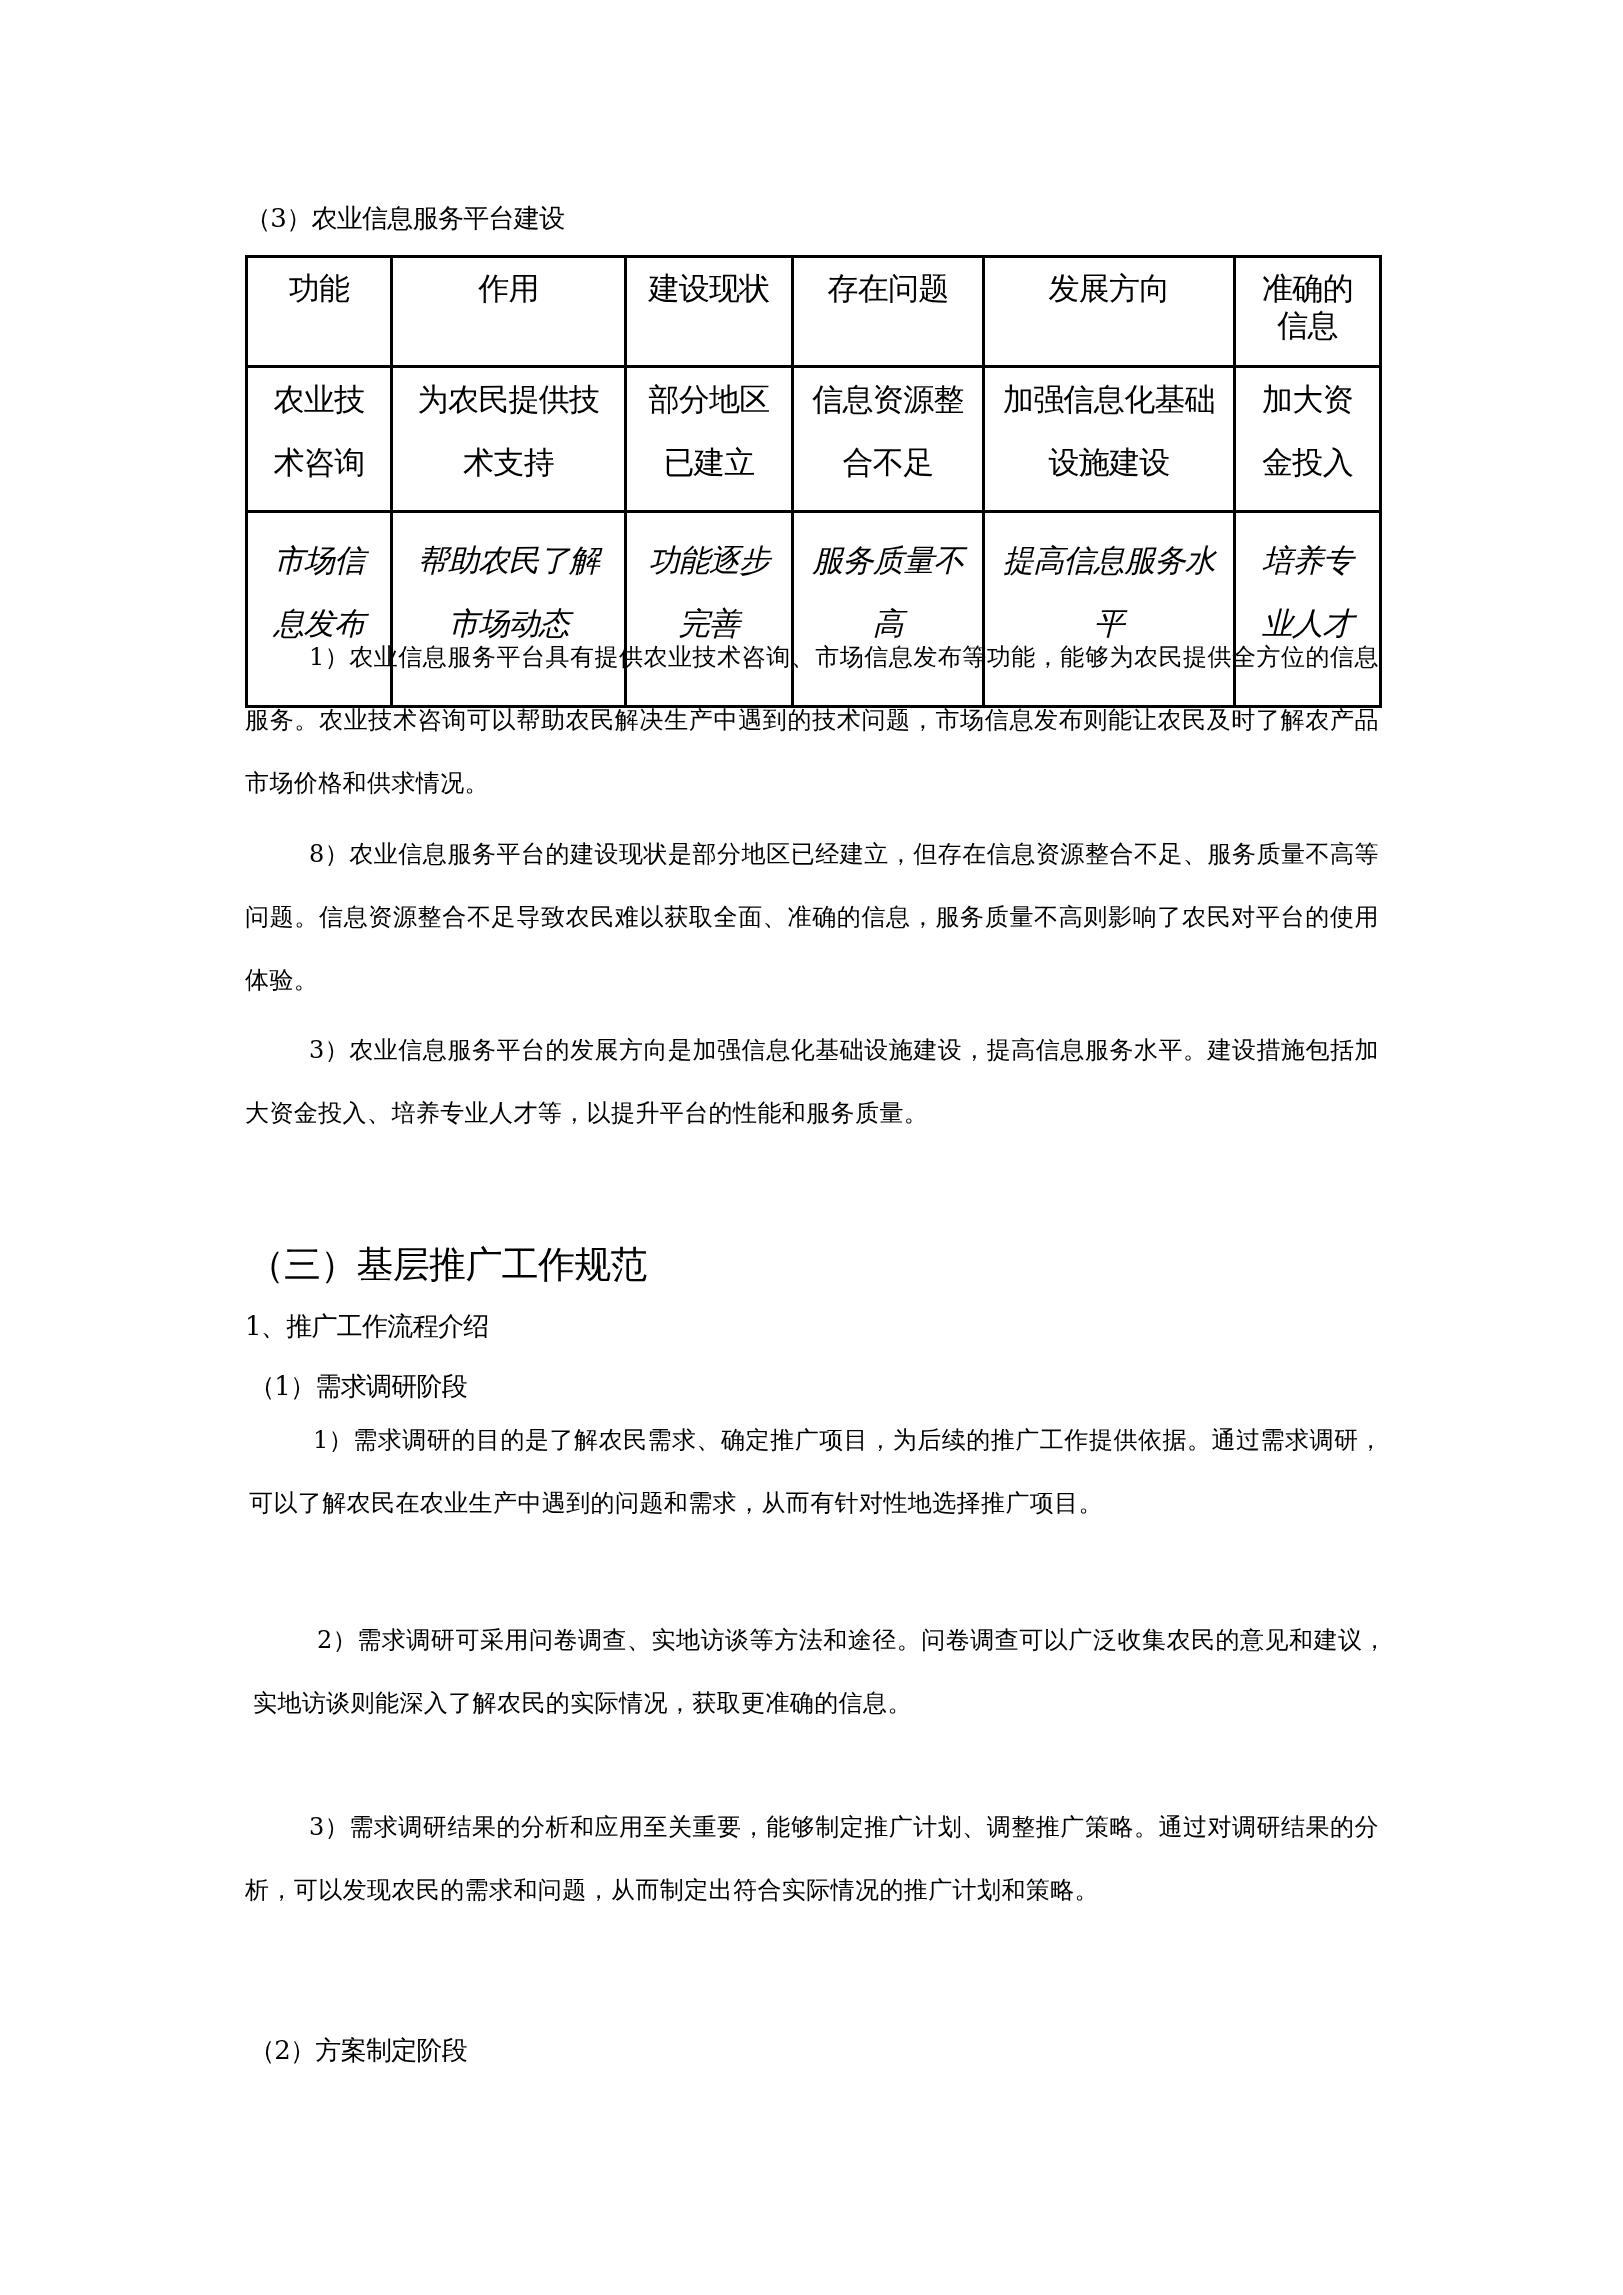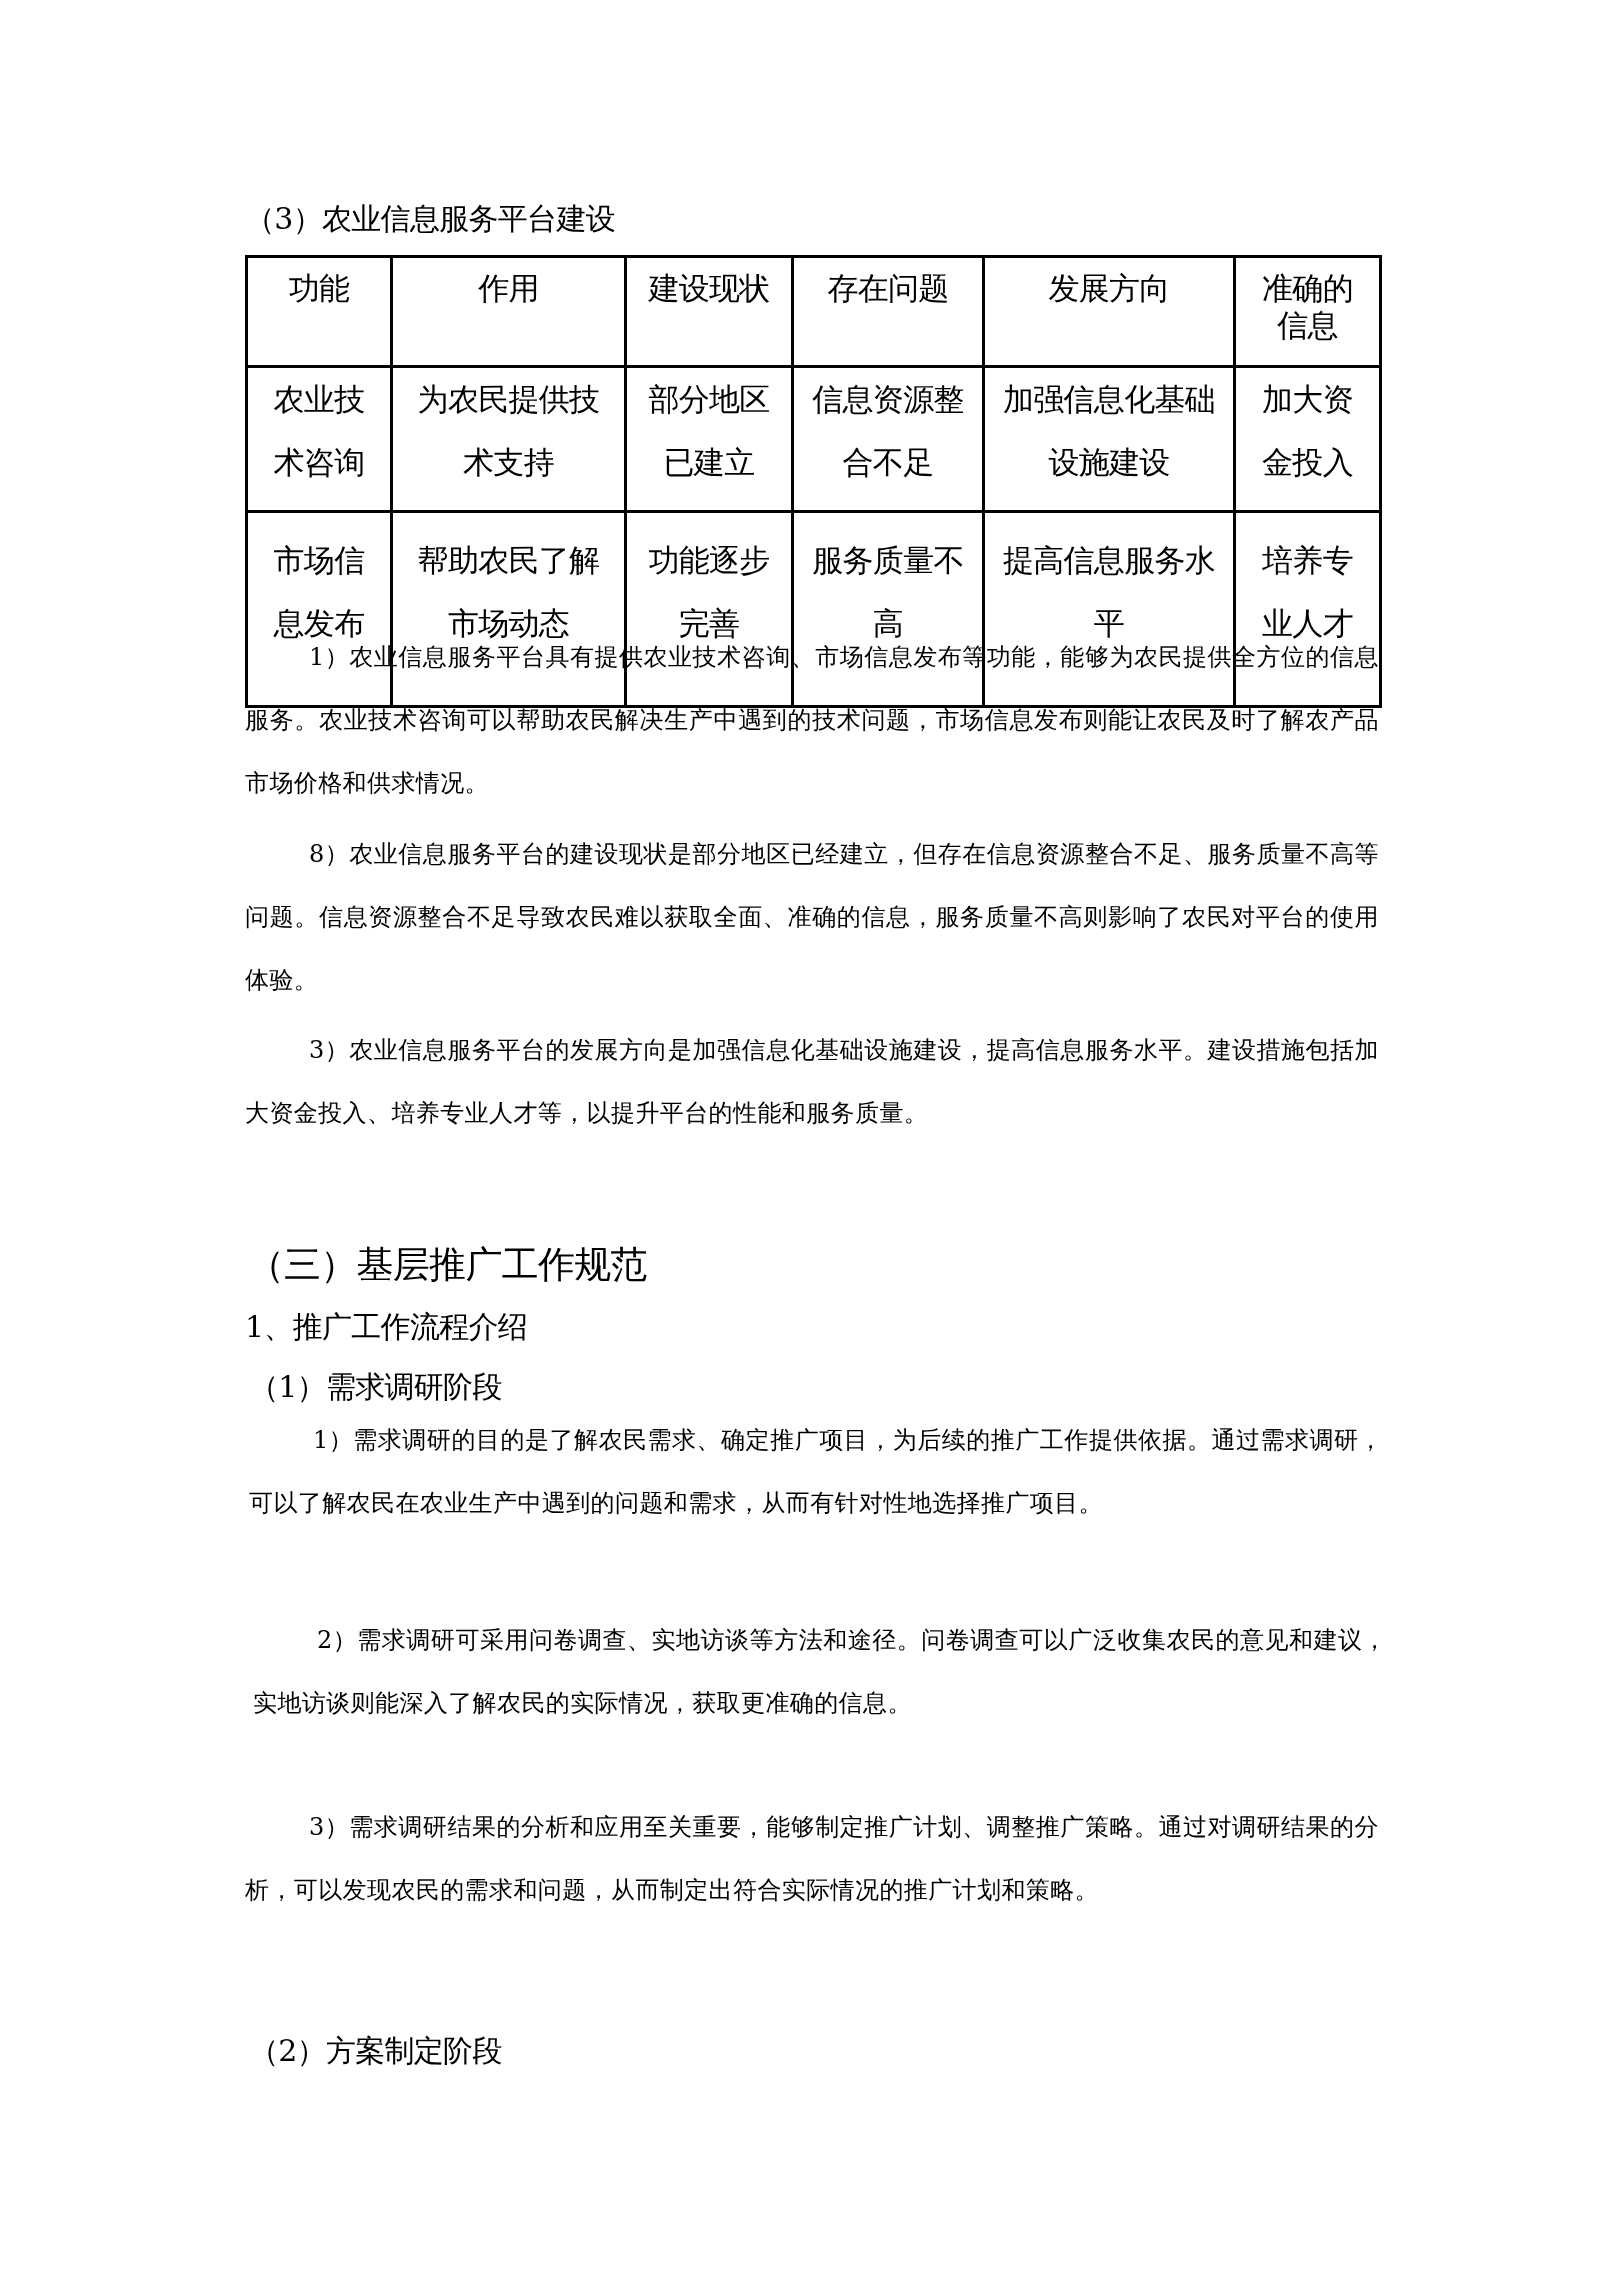--- a/index.html
+++ b/index.html
@@ -3,39 +3,39 @@
 <meta charset="utf-8">
 <style>
   html, body { margin: 0; padding: 0; background: #ffffff; }
   body {
     width: 1623px; height: 2295px; position: relative; overflow: hidden;
     font-family: "DejaVu Serif", "Liberation Serif", serif;
     color: #000000;
   }
   .page { position: absolute; left: 245px; top: 0; width: 1134px; }
   .h-sub {
-    position: absolute; left: 0; font-size: 30px; line-height: 37px;
+    position: absolute; left: 0; font-size: 26px; line-height: 37px;
     white-space: nowrap; letter-spacing: -0.7px;
   }
   .h-sec {
     position: absolute; left: 0; font-size: 37px; line-height: 43px;
     white-space: nowrap; letter-spacing: -0.7px;
   }
   table.info {
     position: absolute; left: 0; top: 255px; width: 1134px;
     border-collapse: collapse; table-layout: fixed;
   }
   table.info td, table.info th {
     border: 3.3px solid #000; text-align: center; vertical-align: top;
     font-weight: normal; font-size: 31px; line-height: 64px; padding: 16px;
     letter-spacing: -0.7px; overflow: hidden; word-break: break-all;
   }
   table.info th { height: 79px; line-height: 37px; padding-top: 11.8px; vertical-align: top; }
   table.info tr.r1 td { height: 124px; line-height: 63px; padding-top: 0; margin-left: 45px; }
-  table.info tr.r2 td { height: 160px; line-height: 63px; }
+  table.info tr.r2 td { height: 160px; line-height: 63px; font-style: italic; }
   .para {
     position: absolute; left: 0; width: 1134px; font-size: 24px;
     line-height: 63px; text-indent: 64px; text-align: justify;
     letter-spacing: 0.4px; word-break: break-all;
   }
 </style>
 </head>
 <body>
 
 <div class="page">

